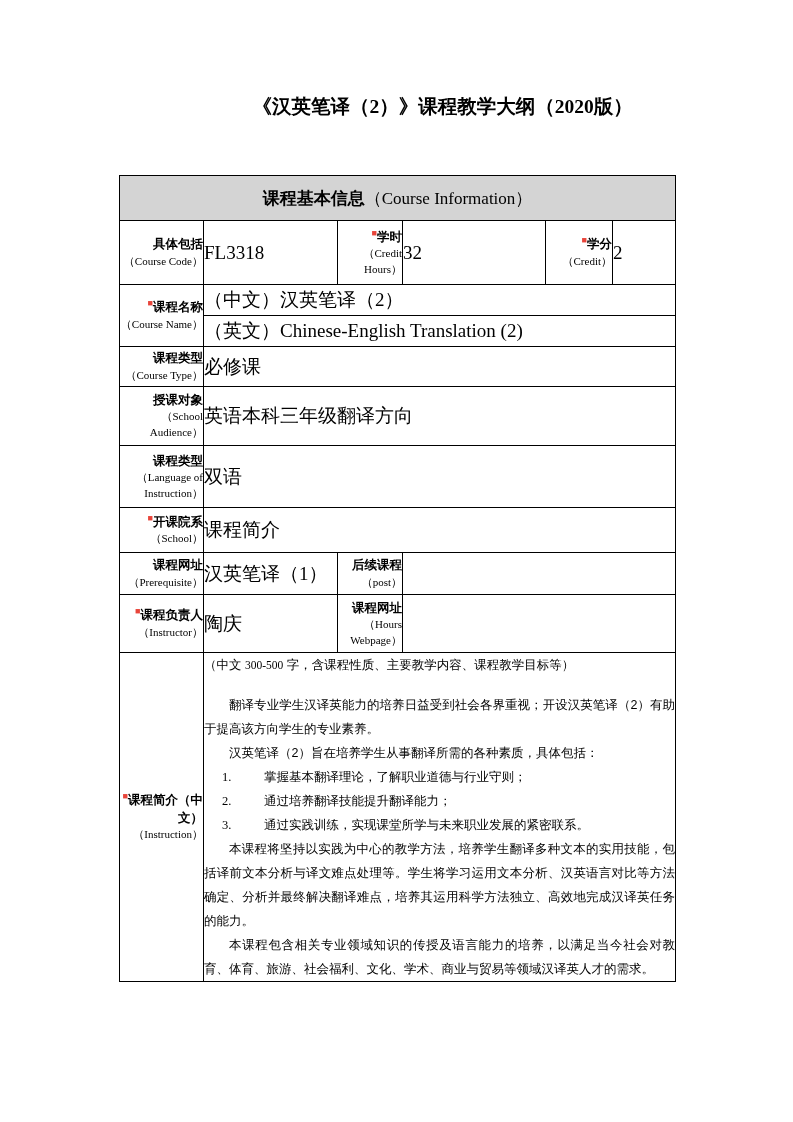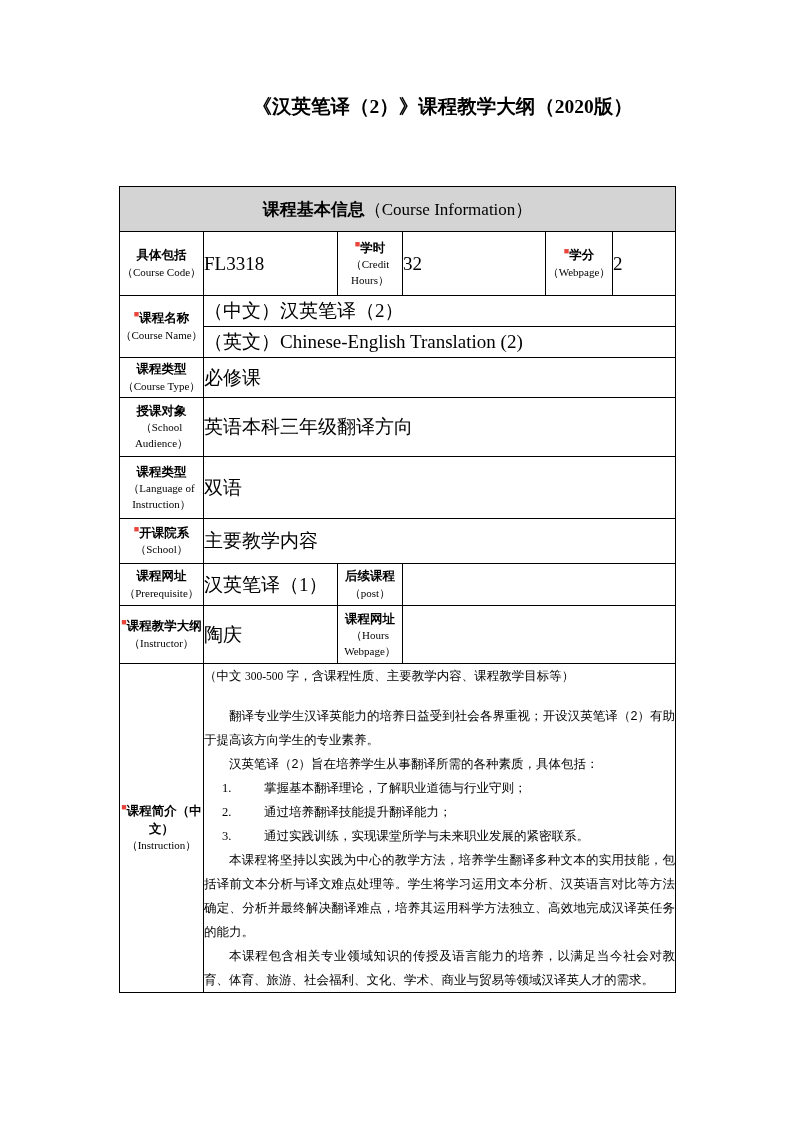--- a/index.html
+++ b/index.html
@@ -33,21 +33,21 @@
     font-size: 19.5px;
     font-weight: bold;
     letter-spacing: 0px;
     font-family: "Liberation Serif", "DejaVu Serif", serif;
     padding-left: 46px;
   }
 
   table.info-table {
     position: absolute;
     left: 119px;
-    top: 186px;
+    top: 175px;
     width: 556px;
     border-collapse: collapse;
     table-layout: fixed;
     font-size: 12.5px;
   }
 
   table.info-table td {
     border: 1px solid #000000;
     padding: 0;
     vertical-align: middle;
@@ -63,21 +63,21 @@
     font-family: "Liberation Serif", "DejaVu Serif", serif;
     font-weight: bold;
   }
   .hdr-cell .en {
     font-family: "Liberation Serif", "DejaVu Serif", serif;
     font-weight: normal;
   }
 
   
   .lbl {
-    text-align: center;
+    text-align: right;
     line-height: 1.45;
     padding: 3px 2px;
   }
   .lbl .cn {
     display: block;
     font-weight: bold;
     font-size: 12.5px;
     font-family: "Liberation Sans", "DejaVu Sans", sans-serif;
     white-space: nowrap;
   }
@@ -171,21 +171,21 @@
           <span class="en">（Course Code）</span>
         </td>
         <td class="val">FL3318</td>
         <td class="lbl">
           <span class="cn"><span class="star">■</span><span>学时</span></span>
           <span class="en wrapcn">（Credit Hours）</span>
         </td>
         <td class="val">32</td>
         <td class="lbl">
           <span class="cn"><span class="star">■</span><span>学分</span></span>
-          <span class="en">（Webpage）</span>
+          <span class="en">（Credit）</span>
         </td>
         <td class="val">2</td>
       </tr>
 
       <tr>
         <td class="lbl" rowspan="2">
           <span class="cn"><span class="star">■</span><span>课程名称</span></span>
           <span class="en wrapcn">（Course Name）</span>
         </td>
         <td class="val" colspan="5" style="height:30px">
@@ -221,39 +221,39 @@
           <span class="en wrapcn">（Language of Instruction）</span>
         </td>
         <td class="val" colspan="5">双语</td>
       </tr>
 
       <tr>
         <td class="lbl" style="height:44px">
           <span class="cn"><span class="star">■</span><span>开课院系</span></span>
           <span class="en">（School）</span>
         </td>
-        <td class="val" colspan="5">主要教学内容</td>
+        <td class="val" colspan="5">课程简介</td>
       </tr>
 
       <tr>
         <td class="lbl" style="height:41px">
           <span class="cn">课程网址</span>
           <span class="en">（Prerequisite）</span>
         </td>
         <td class="val">汉英笔译（1）</td>
         <td class="lbl">
           <span class="cn">后续课程</span>
           <span class="en">（post）</span>
         </td>
         <td class="val" colspan="3"></td>
       </tr>
 
       <tr>
         <td class="lbl" style="height:57px">
-          <span class="cn"><span class="star">■</span><span>课程教学大纲</span></span>
+          <span class="cn"><span class="star">■</span><span>课程负责人</span></span>
           <span class="en">（Instructor）</span>
         </td>
         <td class="val">陶庆</td>
         <td class="lbl">
           <span class="cn">课程网址</span>
           <span class="en wrapcn">（Hours Webpage）</span>
         </td>
         <td class="val" colspan="3"></td>
       </tr>
 

